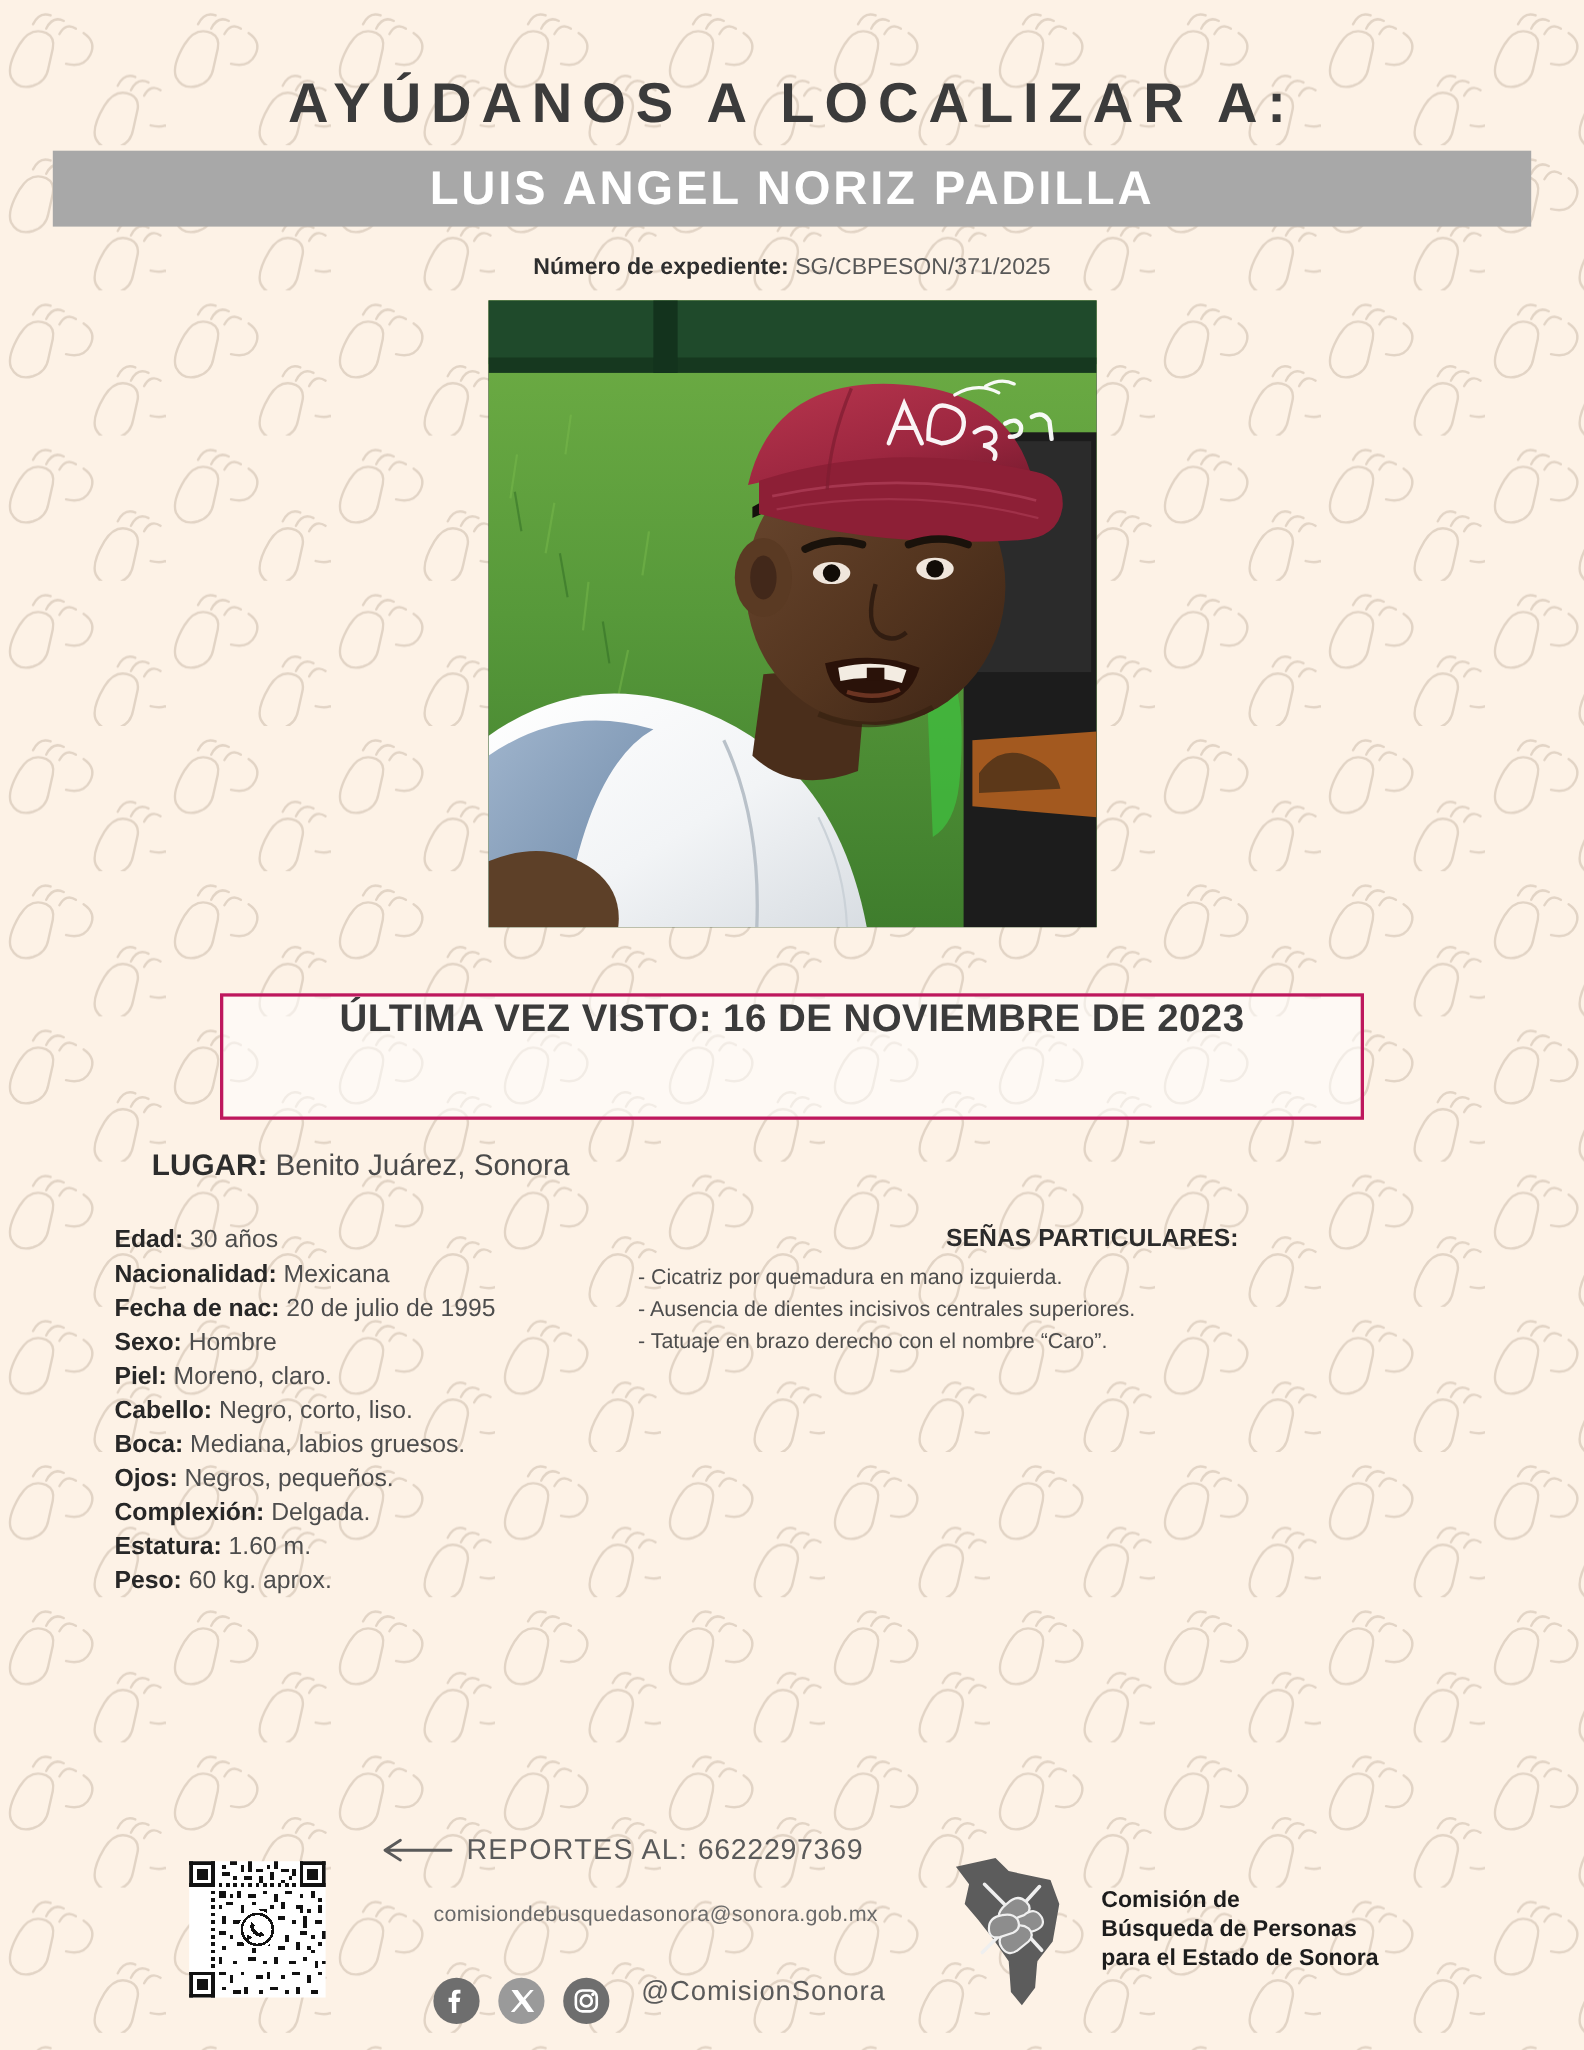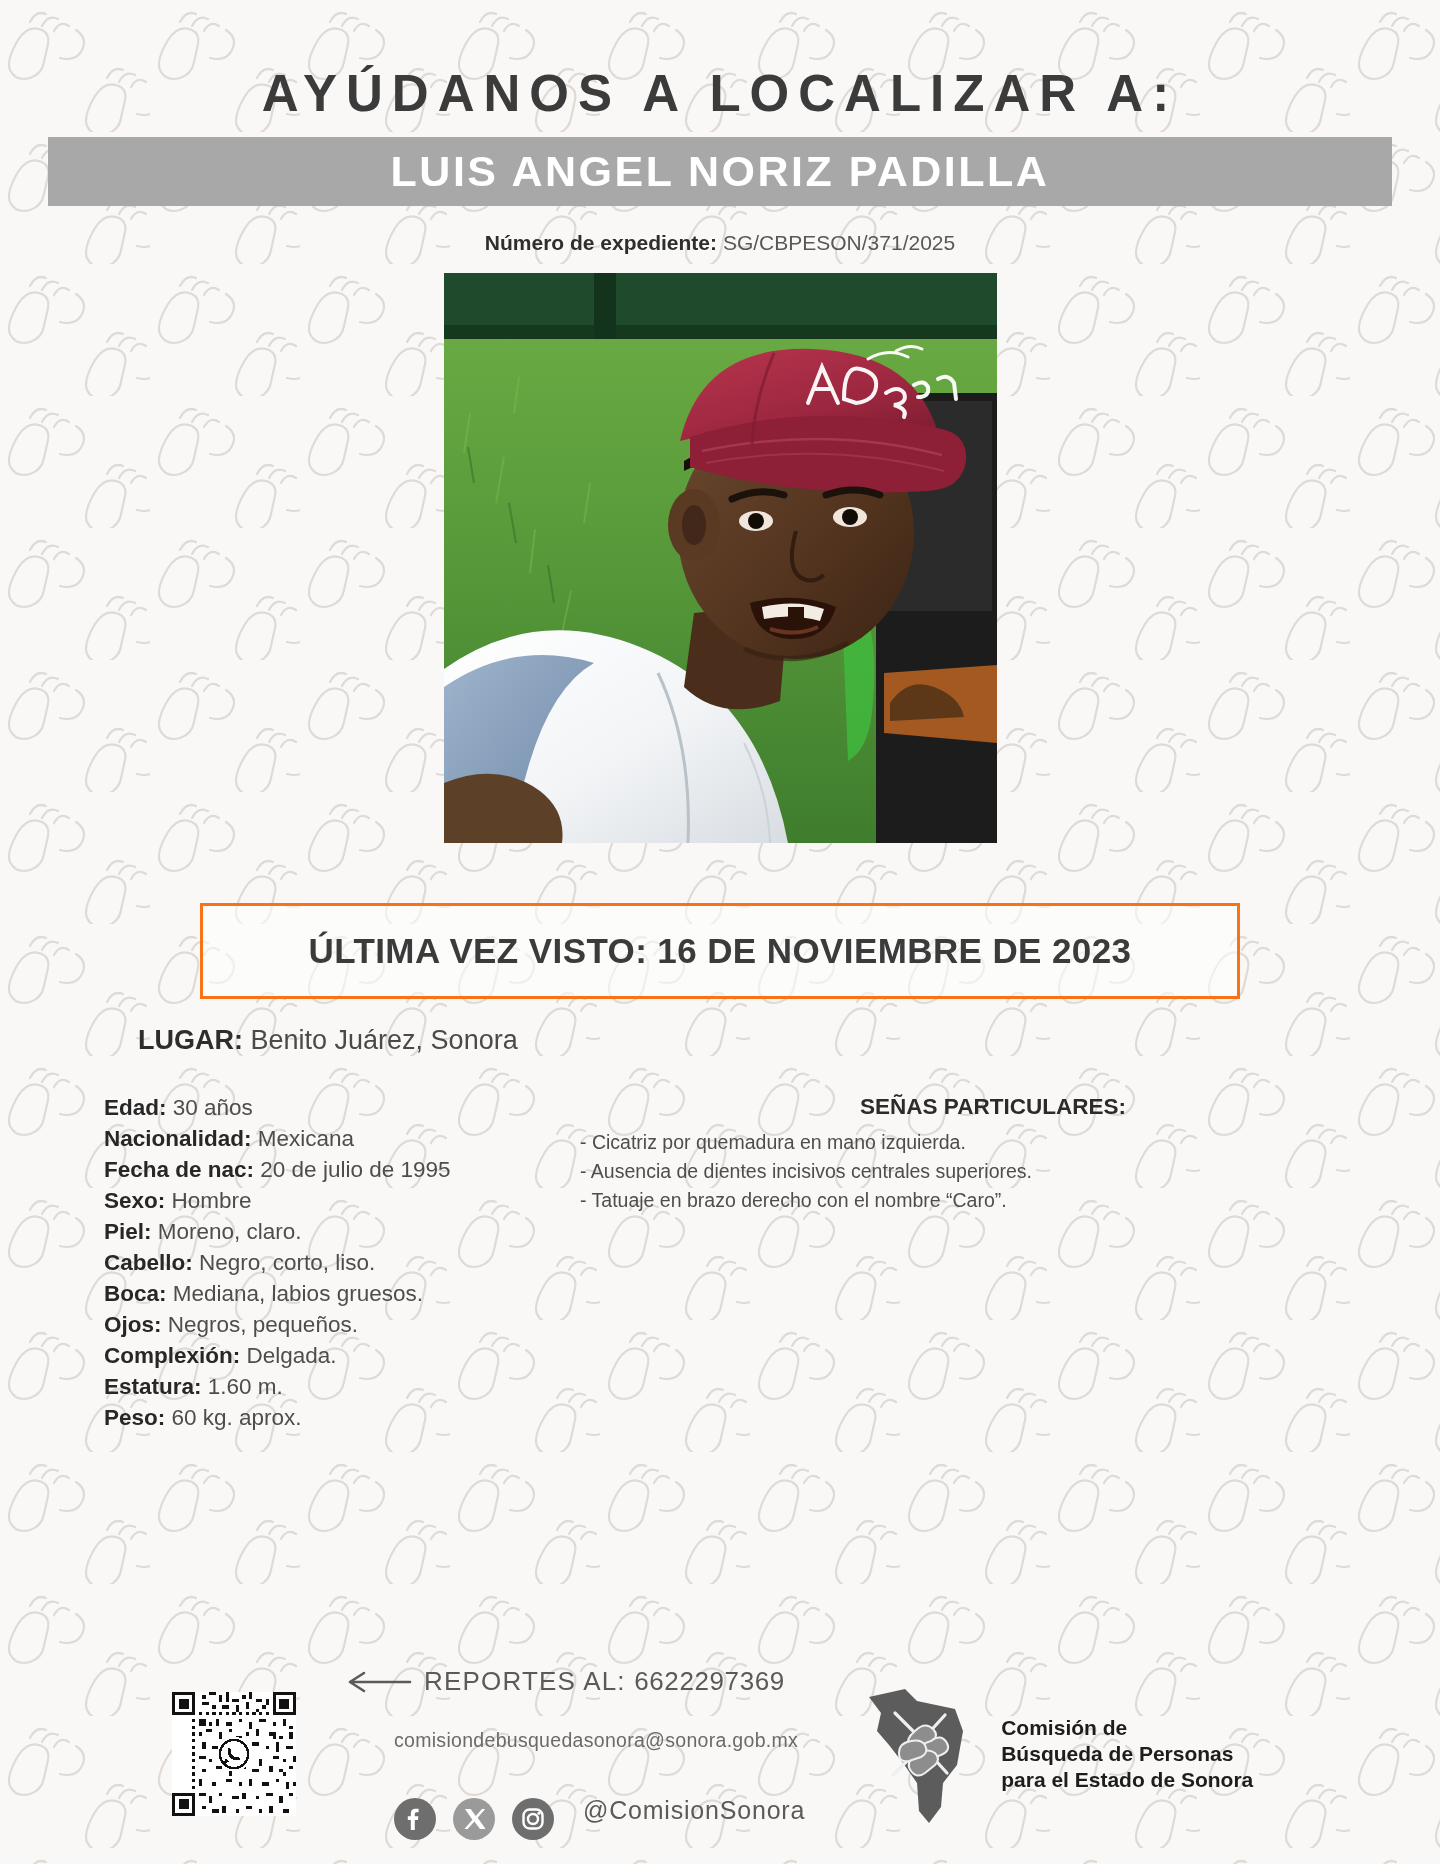--- a/index.html
+++ b/index.html
@@ -8,21 +8,21 @@
     width: 1440px;
     height: 1864px;
     background: #ffffff;
     font-family: "Liberation Sans", sans-serif;
   }
 
   #poster {
     position: relative;
     width: 1440px;
     height: 1864px;
-    background: #e5e5e5;
+    background: #fdba74;
     overflow: hidden;
   }
 
   
   #watermark {
     position: absolute;
     inset: 0;
     z-index: 0;
     opacity: 0.85;
     pointer-events: none;
@@ -75,24 +75,23 @@
     height: 570px;
     position: relative;
     overflow: hidden;
     background: #2d4a2a;
   }
   .photo-svg { display: block; width: 100%; height: 100%; }
 
   
   .lastseen-box {
     margin: 60px 200px 0 200px;
-    border: 3px solid #f97316;
-    height: 96px;
-    display: flex;
-    align-items: center;
+    border: 3px solid #be185d;
+    height: 115px;
+    display: flex;
     justify-content: center;
     background: rgba(255,255,255,0.55);
   }
   .lastseen-text {
     font-size: 35px;
     font-weight: bold;
     color: #3b3b3b;
     letter-spacing: 0.4px;
     white-space: nowrap;
   }

